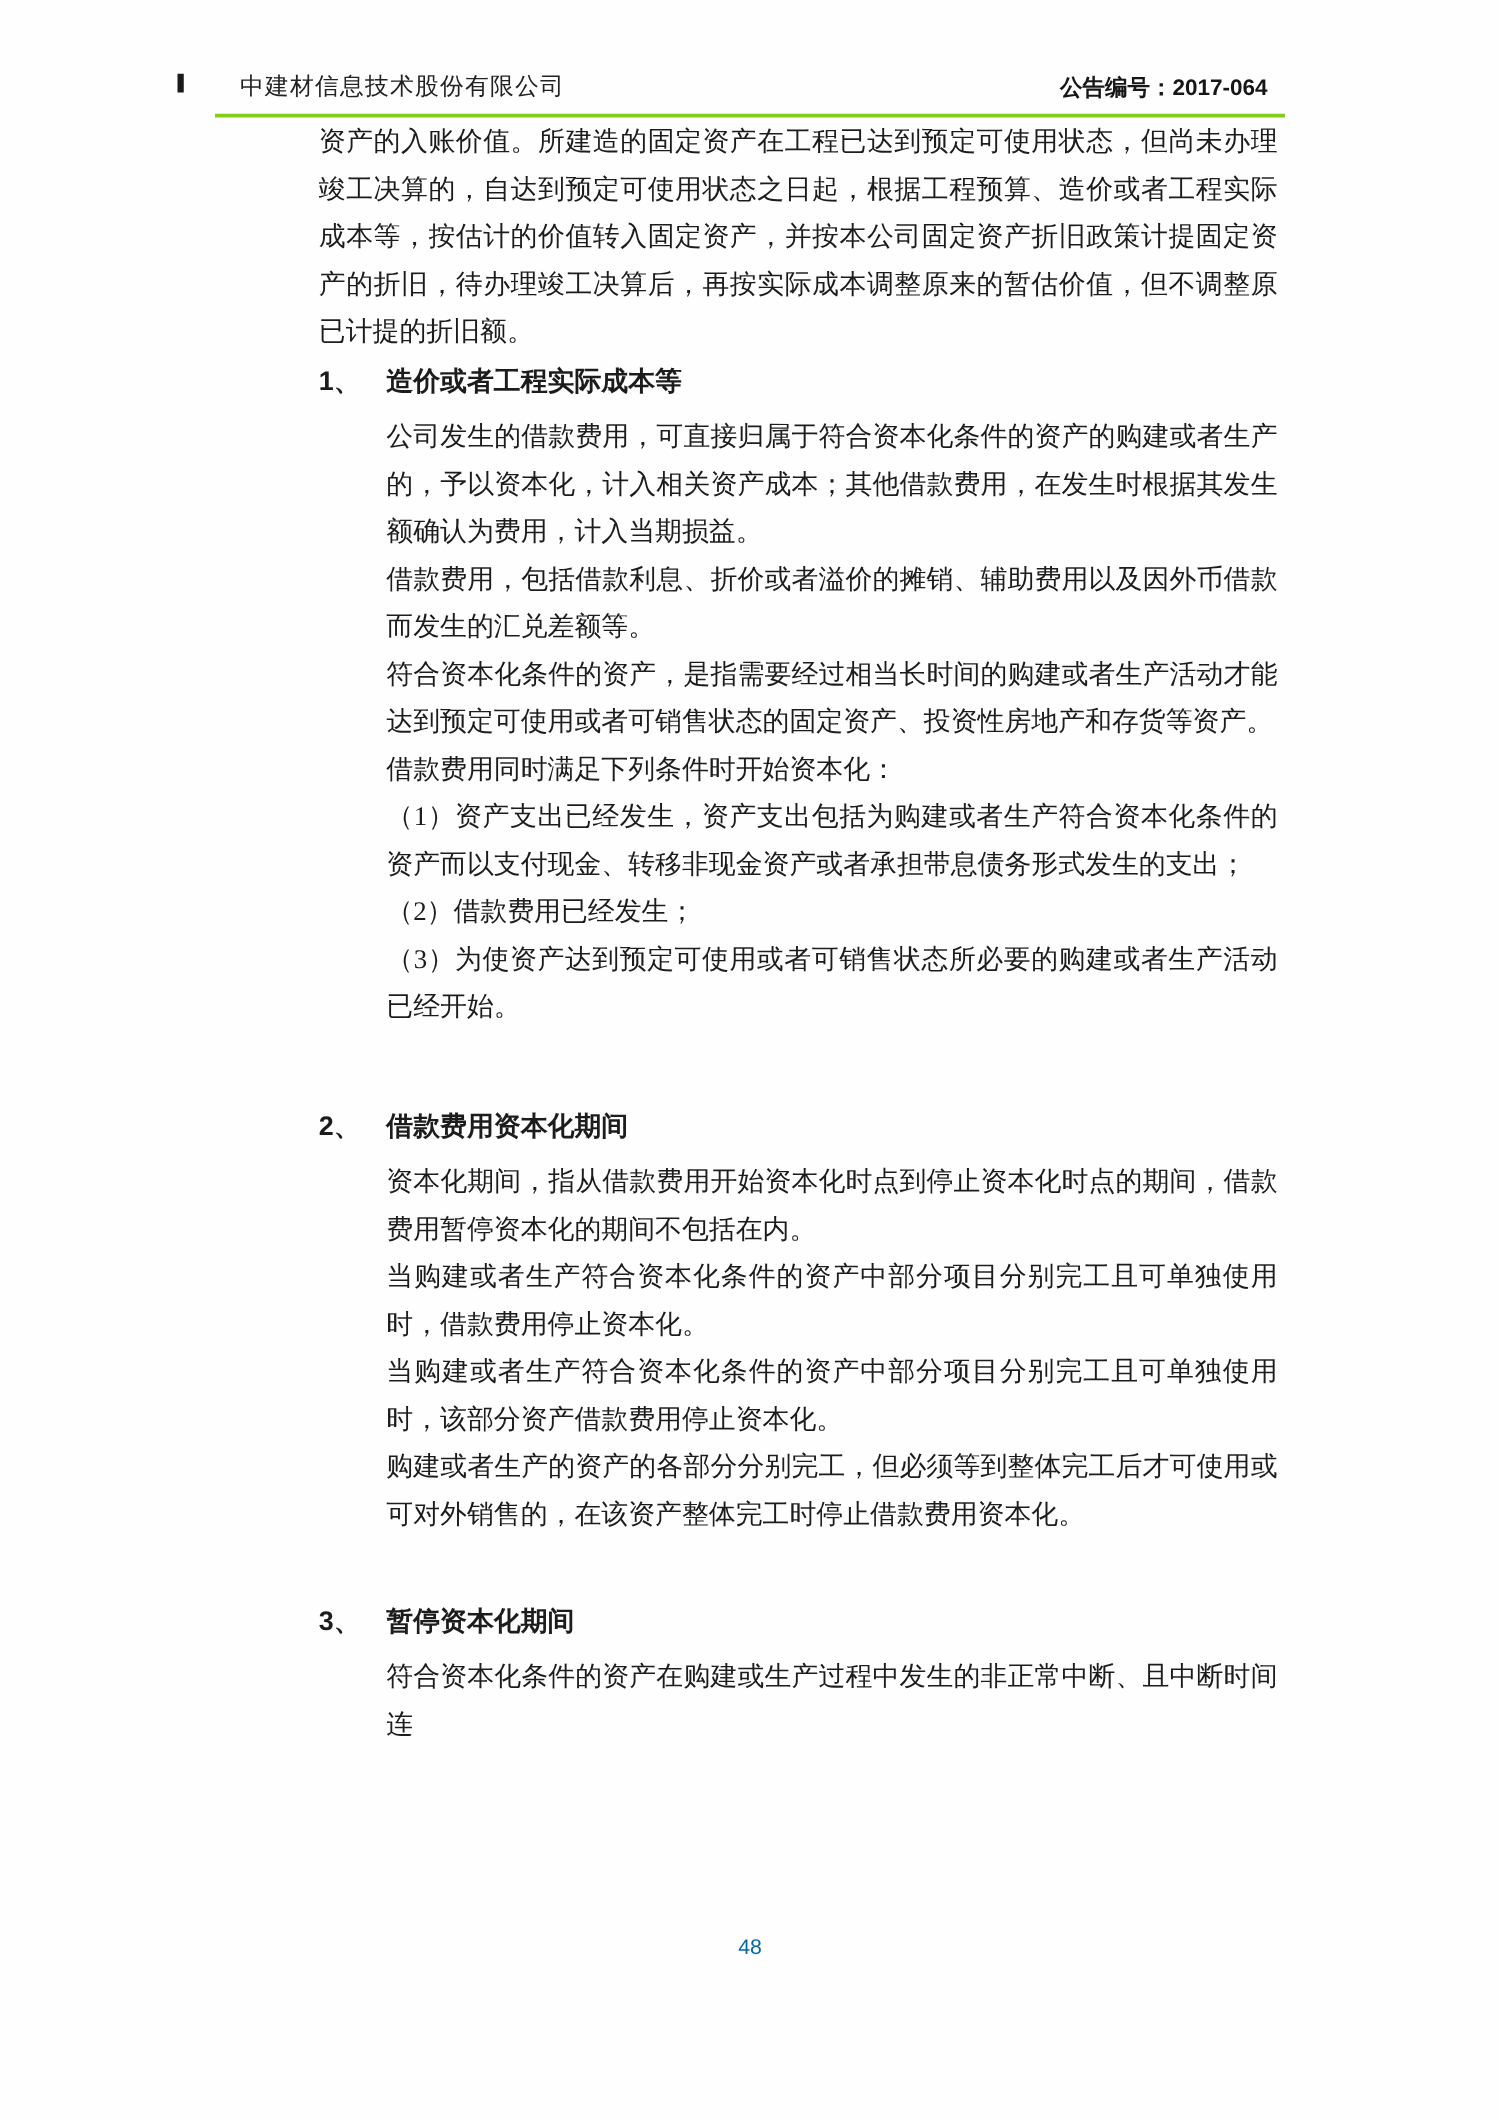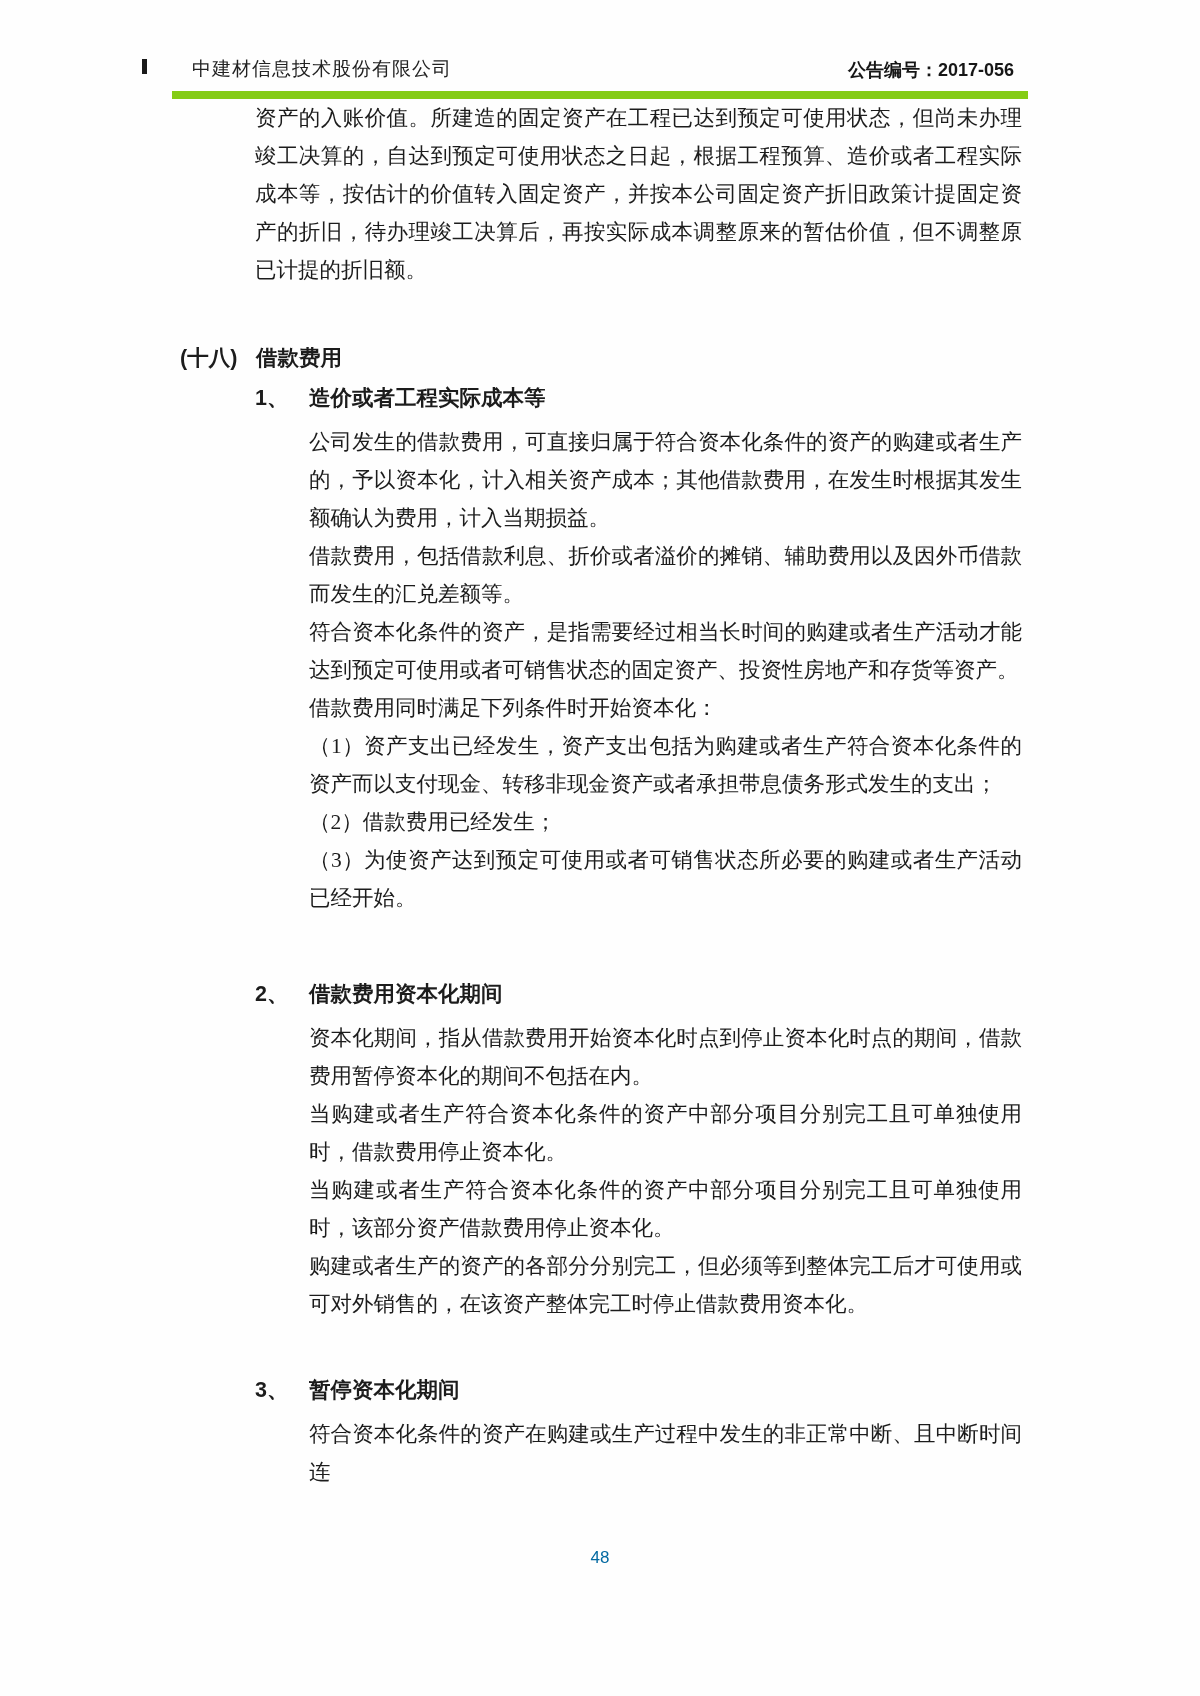--- a/index.html
+++ b/index.html
@@ -8,21 +8,21 @@
     width:1200px;height:1696px;
     background:#fefefe;
     color:#1c1c1c;
     font-family:"Liberation Serif","DejaVu Serif",serif;
     overflow:hidden;
   }
   
   .header{
     margin:0 172px;
     padding-top:56px;
-    border-bottom:8px solid #84cc16;
+    border-bottom:3px solid #84cc16;
   }
   .header-inner{
     display:flex;
     justify-content:space-between;
     align-items:flex-end;
     padding:0 14px 9px 20px;
   }
   .company{
     font-size:19px;
     letter-spacing:1px;
@@ -86,32 +86,28 @@
 </style>
 </head>
 <body>
 
 <div class="page">
   <div class="artifact"></div>
 
   <div class="header">
     <div class="header-inner">
       <span class="company">中建材信息技术股份有限公司</span>
-      <span class="notice-no">公告编号：2017-056</span>
+      <span class="notice-no">公告编号：2017-064</span>
     </div>
   </div>
 
   <div class="main">
 
     <p class="intro">资产的入账价值。所建造的固定资产在工程已达到预定可使用状态，但尚未办理竣工决算的，自达到预定可使用状态之日起，根据工程预算、造价或者工程实际成本等，按估计的价值转入固定资产，并按本公司固定资产折旧政策计提固定资产的折旧，待办理竣工决算后，再按实际成本调整原来的暂估价值，但不调整原已计提的折旧额。</p>
 
-    <div class="sec-head">
-      <span class="sec-num">(十八)</span>
-      <span>借款费用</span>
-    </div>
 
     <div class="sub">
       <div class="sub-head">
         <span class="sub-num">1、</span>
         <span>造价或者工程实际成本等</span>
       </div>
       <div class="sub-body">
         <p>公司发生的借款费用，可直接归属于符合资本化条件的资产的购建或者生产的，予以资本化，计入相关资产成本；其他借款费用，在发生时根据其发生额确认为费用，计入当期损益。</p>
         <p>借款费用，包括借款利息、折价或者溢价的摊销、辅助费用以及因外币借款而发生的汇兑差额等。</p>
         <p>符合资本化条件的资产，是指需要经过相当长时间的购建或者生产活动才能达到预定可使用或者可销售状态的固定资产、投资性房地产和存货等资产。</p>

